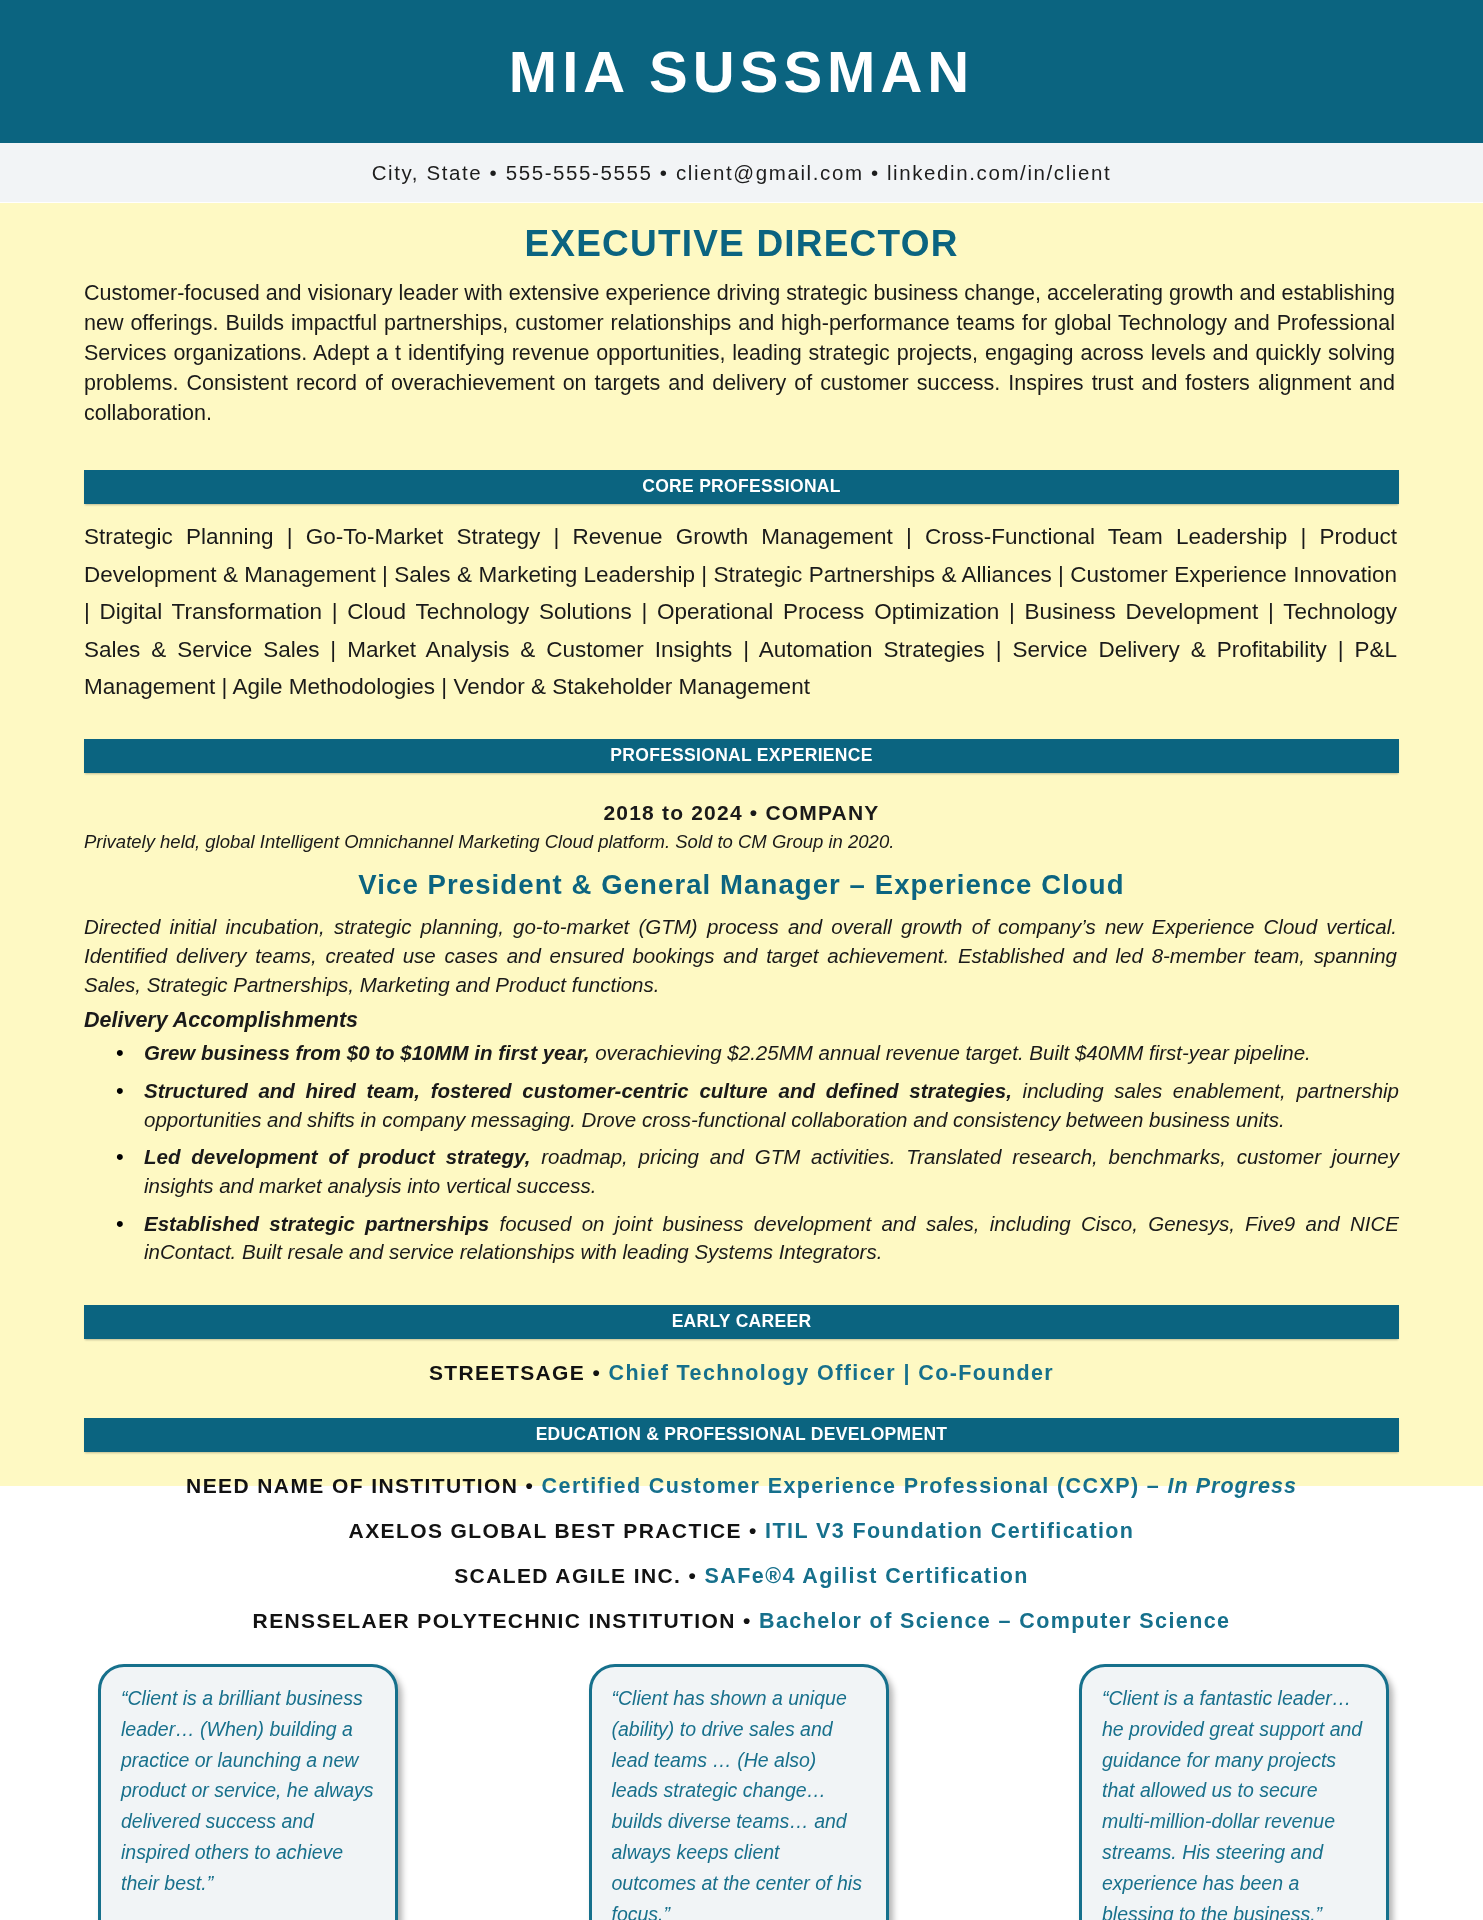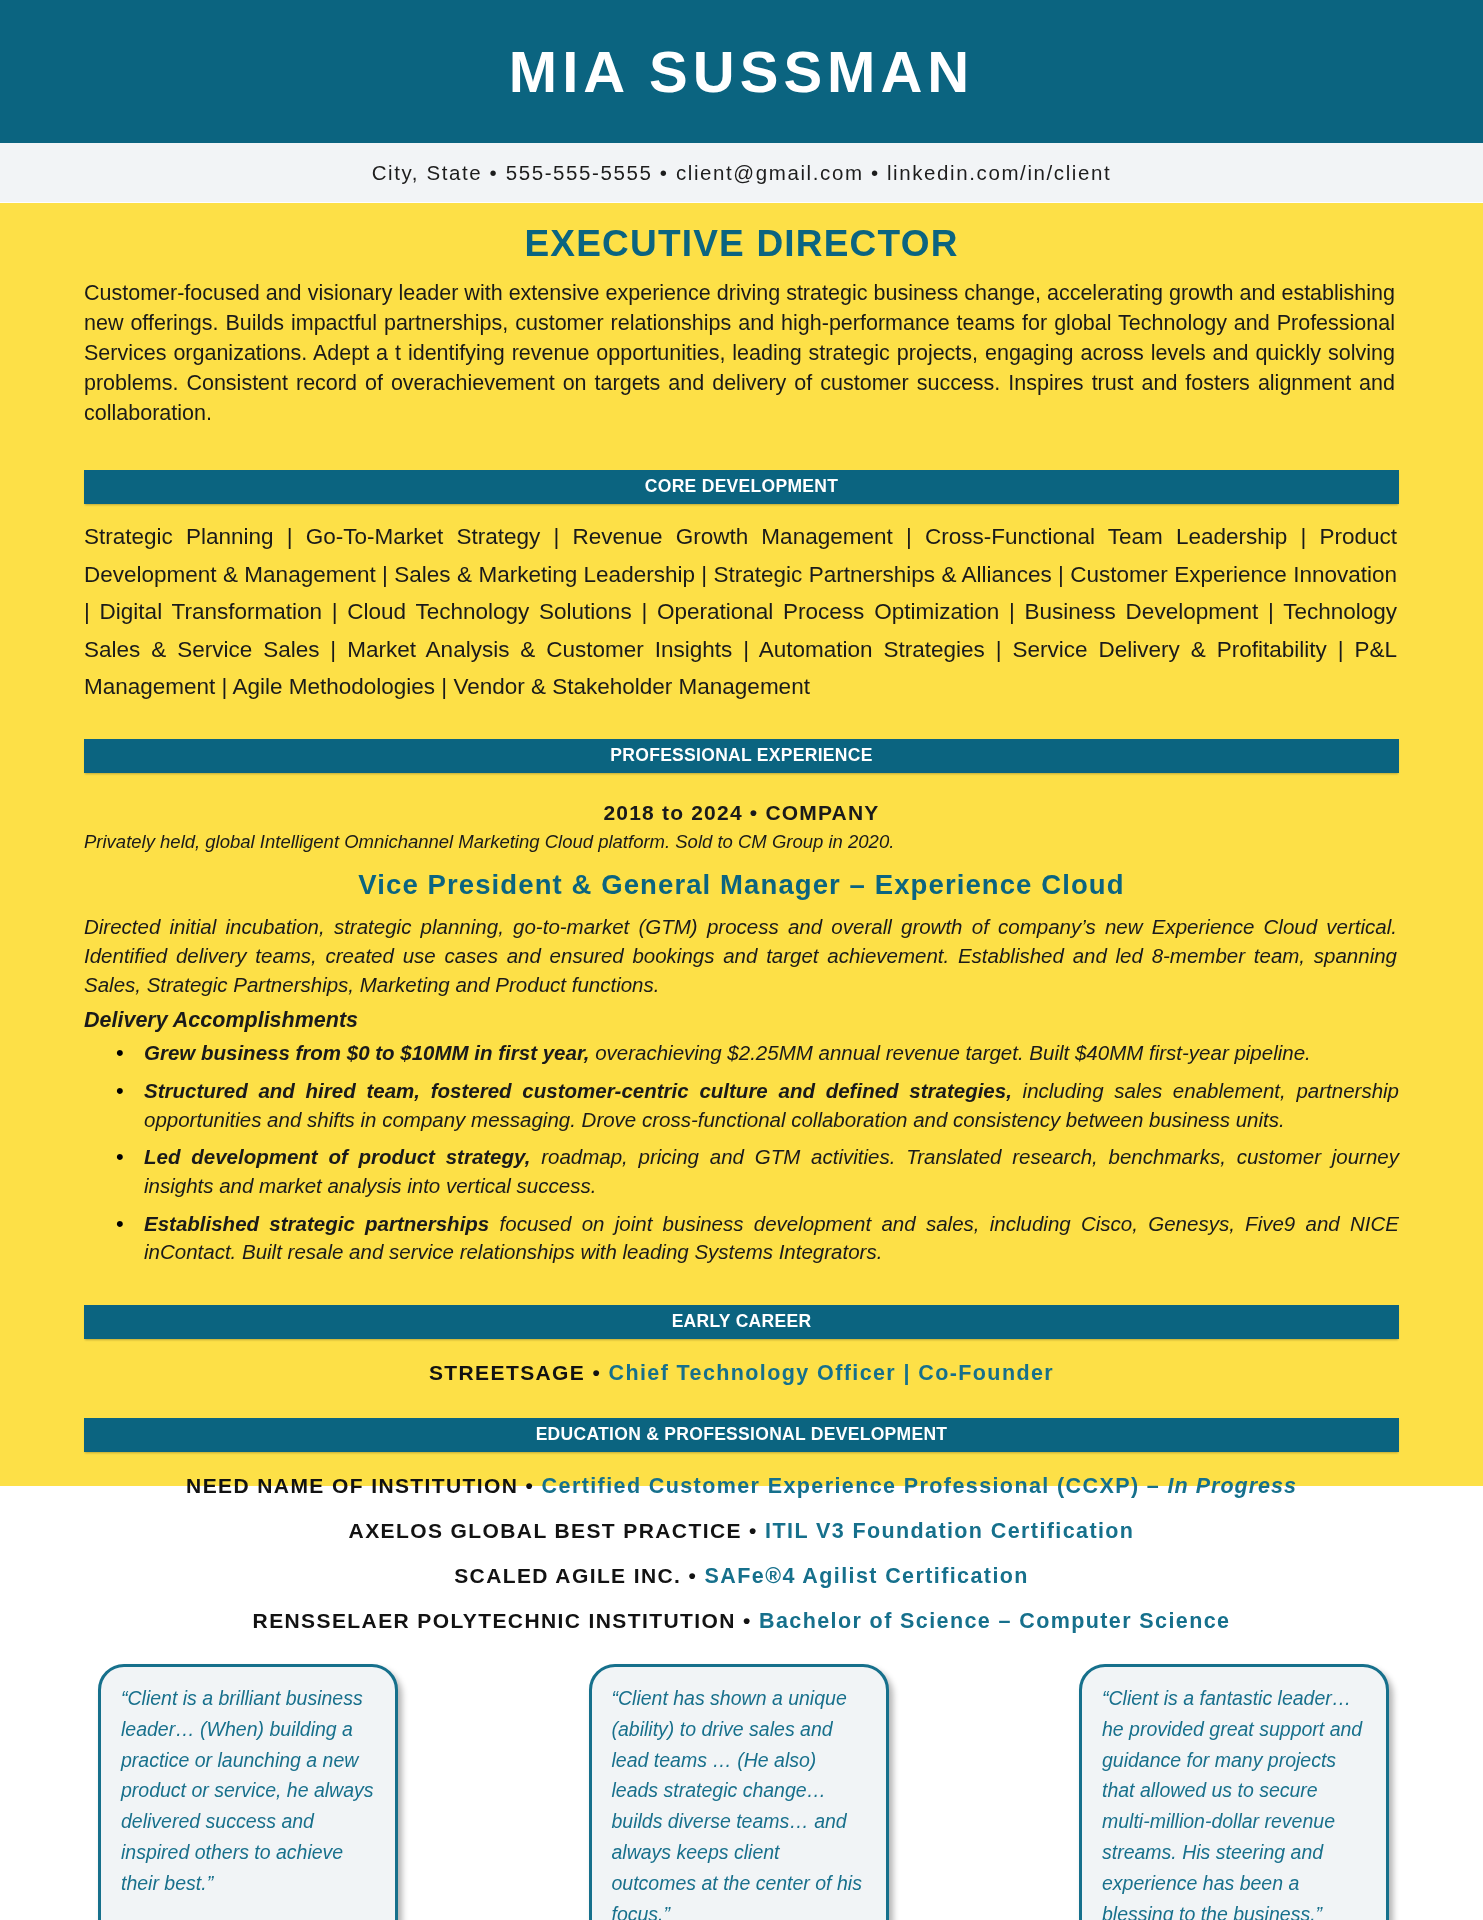--- a/index.html
+++ b/index.html
@@ -13,21 +13,21 @@
     font-family: "Liberation Sans", sans-serif;
     color: #1a1a1a;
     overflow: hidden;
     position: relative;
   }
 
   .page {
     width: 1483px;
     height: 1486px;
     position: relative;
-    background: #fde047;
+    background: #fef9c3;
   }
 
   
   .name-band {
     background: #0b6480;
     height: 143px;
     display: flex;
     align-items: center;
     justify-content: center;
   }
@@ -244,21 +244,21 @@
   <div class="contact-band">
     <div class="contact">City, State • 555-555-5555 • client@gmail.com • linkedin.com/in/client</div>
   </div>
 
   <div class="body-wrap">
 
     <div class="title">EXECUTIVE DIRECTOR</div>
 
     <p class="summary">Customer-focused and visionary leader with extensive experience driving strategic business change, accelerating growth and establishing new offerings. Builds impactful partnerships, customer relationships and high-performance teams for global Technology and Professional Services organizations. Adept a t identifying revenue opportunities, leading strategic projects, engaging across levels and quickly solving problems. Consistent record of overachievement on targets and delivery of customer success. Inspires trust and fosters alignment and collaboration.</p>
 
-    <div class="section-bar bar-gap-core">CORE DEVELOPMENT</div>
+    <div class="section-bar bar-gap-core">CORE PROFESSIONAL</div>
     <div class="competencies">Strategic Planning | Go-To-Market Strategy | Revenue Growth Management | Cross-Functional Team Leadership | Product Development &amp; Management | Sales &amp; Marketing Leadership | Strategic Partnerships &amp; Alliances | Customer Experience Innovation | Digital Transformation | Cloud Technology Solutions | Operational Process Optimization | Business Development | Technology Sales &amp; Service Sales | Market Analysis &amp; Customer Insights | Automation Strategies | Service Delivery &amp; Profitability | P&amp;L Management | Agile Methodologies | Vendor &amp; Stakeholder Management</div>
 
     <div class="section-bar bar-gap-exp">PROFESSIONAL EXPERIENCE</div>
 
     <div class="company-line">2018 to 2024 • COMPANY</div>
     <div class="company-desc">Privately held, global Intelligent Omnichannel Marketing Cloud platform. Sold to CM Group in 2020.</div>
     <div class="job-title">Vice President &amp; General Manager – Experience Cloud</div>
     <div class="job-body">Directed initial incubation, strategic planning, go-to-market (GTM) process and overall growth of company’s new Experience Cloud vertical. Identified delivery teams, created use cases and ensured bookings and target achievement. Established and led 8-member team, spanning Sales, Strategic Partnerships, Marketing and Product functions.</div>
     <div class="notable">Delivery Accomplishments</div>
 

